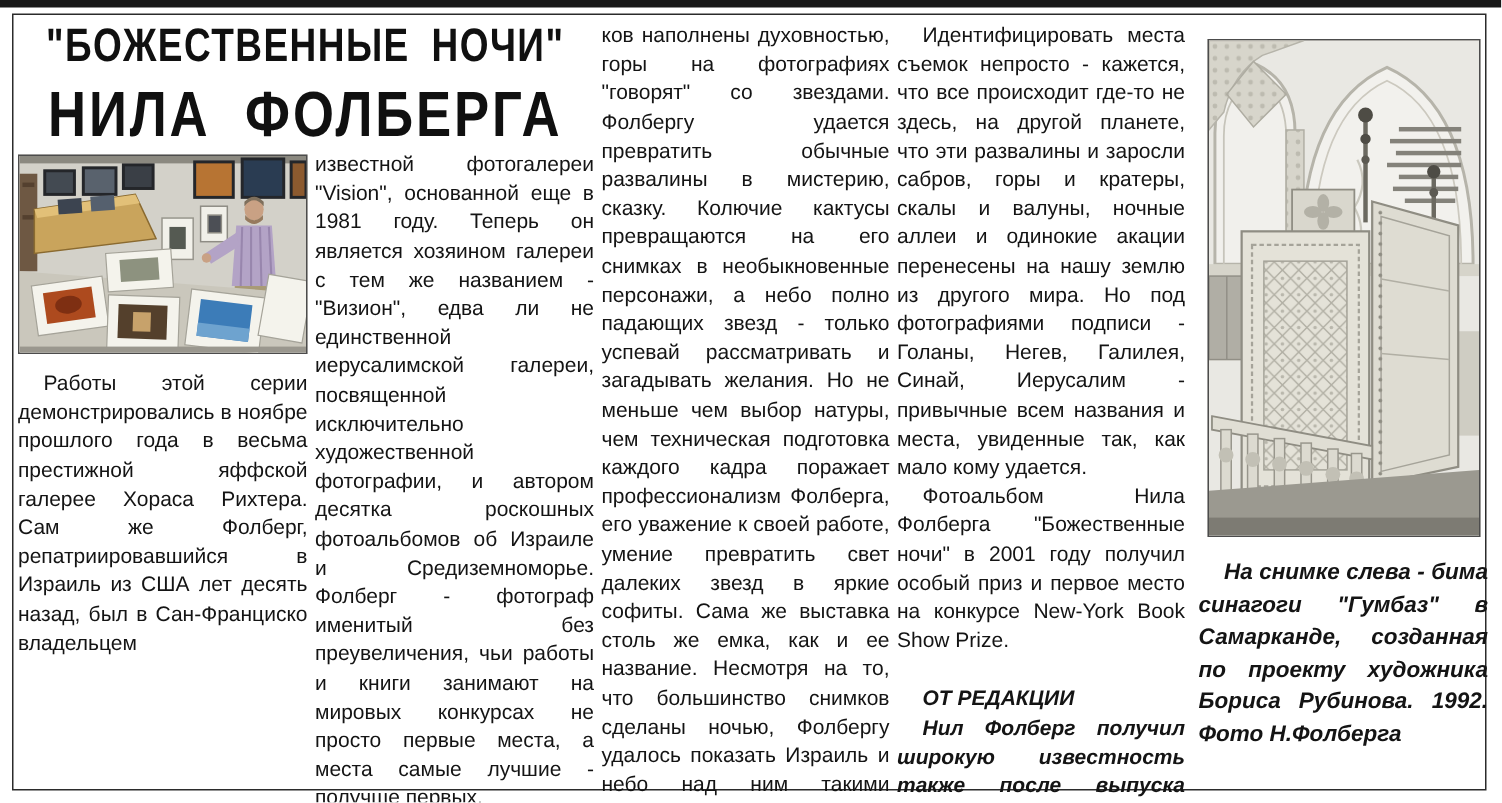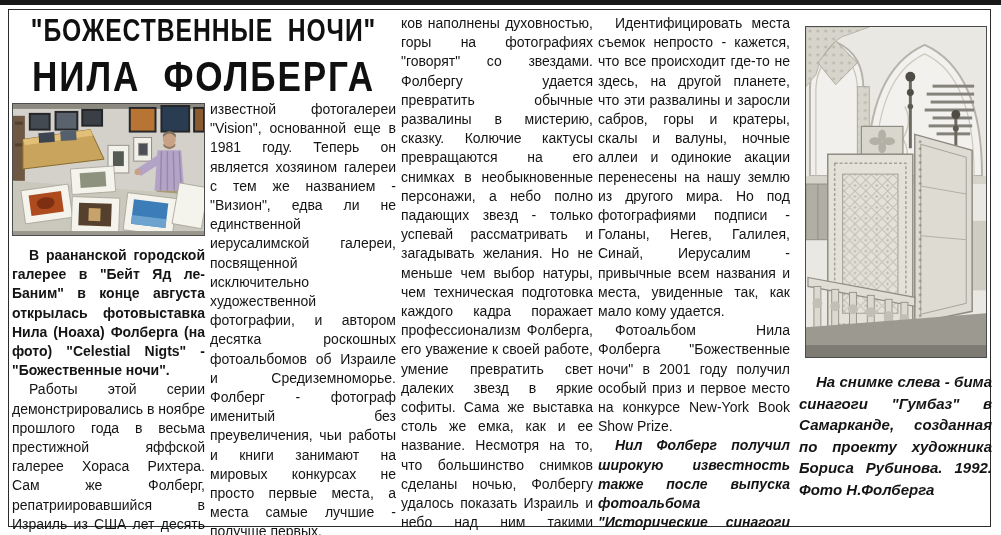--- a/index.html
+++ b/index.html
@@ -113,36 +113,36 @@
         <rect x="7" y="22" width="35" height="9" fill="#6ea3cf"></rect>
       </g>
       <g transform="translate(168,80) rotate(10)">
         <rect width="30" height="42" fill="#f4f3ec" stroke="#a5a399" stroke-width="0.8"></rect>
       </g>
       <rect x="0" y="129" width="193" height="4" fill="#9a978e"></rect>
     </svg>
   </div>
 
   <div class="textcol" id="col1">
-    <p class="bold">В раананской городской галерее в "Бейт Яд ле-Баним" в конце августа открылась фотовыставка Нила (Ноаха) Фолберга (на фото) "Celestial Nigts" - "Божественные ночи".</p>
     <p>Работы этой серии демонстрировались в ноябре прошлого года в весьма престижной яффской галерее Хораса Рихтера. Сам же Фолберг, репатриировавшийся в Израиль из США лет десять назад, был в Сан-Франциско владельцем</p>
   </div>
 
   <div class="textcol" id="col2">
     <p class="noindent">известной фотогалереи "Vision", основанной еще в 1981 году. Теперь он является хозяином галереи с тем же названием - "Визион", едва ли не единственной иерусалимской галереи, посвященной исключительно художественной фотографии, и автором десятка роскошных фотоальбомов об Израиле и Средиземноморье. Фолберг - фотограф именитый без преувеличения, чьи работы и книги занимают на мировых конкурсах не просто первые места, а места самые лучшие - получше первых.</p>
 
   </div>
 
   <div class="textcol" id="col3">
     <p class="noindent">ков наполнены духовностью, горы на фотографиях "говорят" со звездами. Фолбергу удается превратить обычные развалины в мистерию, сказку. Колючие кактусы превращаются на его снимках в необыкновенные персонажи, а небо полно падающих звезд - только успевай рассматривать и загадывать желания. Но не меньше чем выбор натуры, чем техническая подготовка каждого кадра поражает профессионализм Фолберга, его уважение к своей работе, умение превратить свет далеких звезд в яркие софиты. Сама же выставка столь же емка, как и ее название. Несмотря на то, что большинство снимков сделаны ночью, Фолбергу удалось показать Израиль и небо над ним такими красивыми, какими они редко предстают на многочисленных ярких глянцевых открытках.</p>
   </div>
 
   <div class="textcol" id="col4">
     <p>Идентифицировать места съемок непросто - кажется, что все происходит где-то не здесь, на другой планете, что эти развалины и заросли сабров, горы и кратеры, скалы и валуны, ночные аллеи и одинокие акации перенесены на нашу землю из другого мира. Но под фотографиями подписи - Голаны, Негев, Галилея, Синай, Иерусалим - привычные всем названия и места, увиденные так, как мало кому удается.</p>
     <p>Фотоальбом Нила Фолберга "Божественные ночи" в 2001 году получил особый приз и первое место на конкурсе New-York Book Show Prize.</p>
+    <p class="ed-header">ОТ РЕДАКЦИИ</p>
     <p class="ed-body">Нил Фолберг получил широкую известность также после выпуска фотоальбома "Исторические синагоги мира", куда впервые были включены</p>
   </div>
 
   <div class="photo" id="bima-photo">
     <svg viewBox="0 0 182 332" preserveAspectRatio="none">
       <defs>
         <pattern id="lat" width="11" height="11" patternUnits="userSpaceOnUse">
           <path d="M5.5,0 L11,5.5 L5.5,11 L0,5.5 Z" fill="none" stroke="#b1afa4" stroke-width="1"></path>
           <circle cx="5.5" cy="5.5" r="1.2" fill="#b9b7ac"></circle>
         </pattern>

